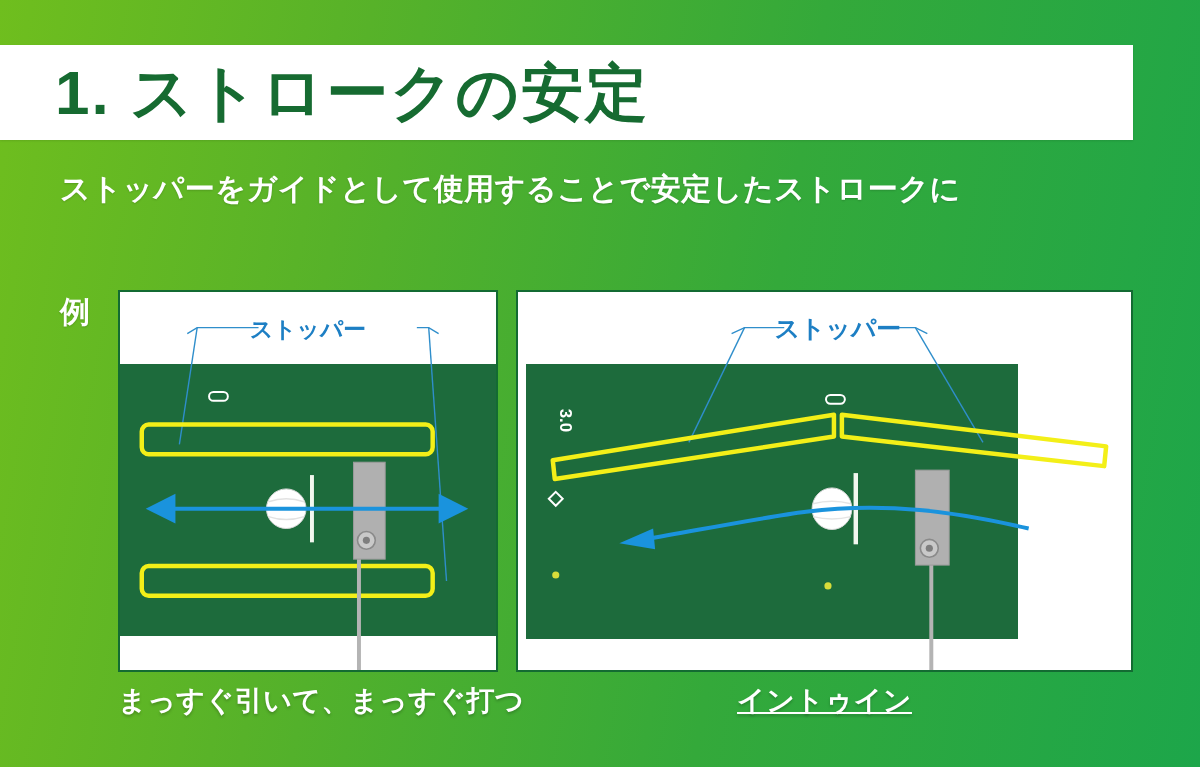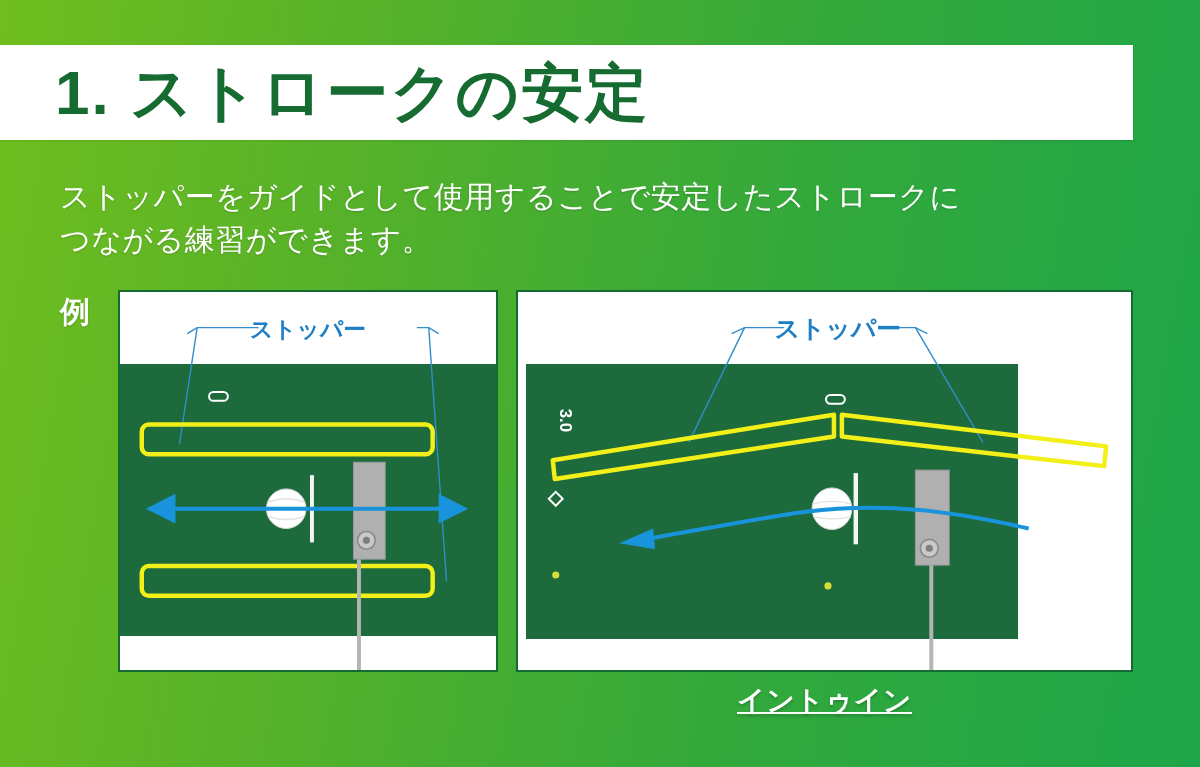--- a/index.html
+++ b/index.html
@@ -37,25 +37,25 @@
     color: #166b31;
     letter-spacing: 2px;
     white-space: nowrap;
     line-height: 1;
   }
 
   
   #subtitle {
     position: absolute;
     left: 60px;
-    top: 176px;
+    top: 168px;
     width: 1070px;
     color: #ffffff;
     font-size: 30px;
-    font-weight: normal;
+    font-weight: bold;
     line-height: 1.42;
     letter-spacing: 0.5px;
     text-shadow: 0 1px 2px rgba(0,0,0,0.16);
   }
   #subtitle .line { display: block; }
 
   
   #example-label {
     position: absolute;
     left: 60px;
@@ -114,21 +114,20 @@
 <body>
 
 <div id="root">
 
   <div id="title-band">
     <div id="title-text">1. ストロークの安定</div>
   </div>
 
   <div id="subtitle">
     <span class="line">ストッパーをガイドとして使用することで安定したストロークに</span>
-    <span class="line">つながる練習ができます。</span>
   </div>
 
   <div id="example-label">例</div>
 
   <div class="panel" id="panel-left">
     <div class="panel-inner">
       <div class="mat" id="mat-left"></div>
 
       <svg class="svg-layer" viewBox="0 0 380 382" preserveAspectRatio="none">
 
@@ -224,15 +223,16 @@
         <g>
           <path d="M514,239 C440,222 370,212 290,222 C250,227 190,239 128,250" stroke="#1a93dd" stroke-width="4" fill="none"></path>
           <polygon points="102,254 136,239 138,260" fill="#1a93dd"></polygon>
         </g>
 
         <text x="322" y="45" text-anchor="middle" font-family="'Liberation Sans', sans-serif" font-size="25" font-weight="bold" fill="#1d7fc4">ストッパー</text>
       </svg>
     </div>
   </div>
 
+  <div class="caption" id="caption-left">まっすぐ引いて、まっすぐ打つ</div>
   <div class="caption" id="caption-right">イントゥイン</div>
 
 </div>
 
 </body></html>

